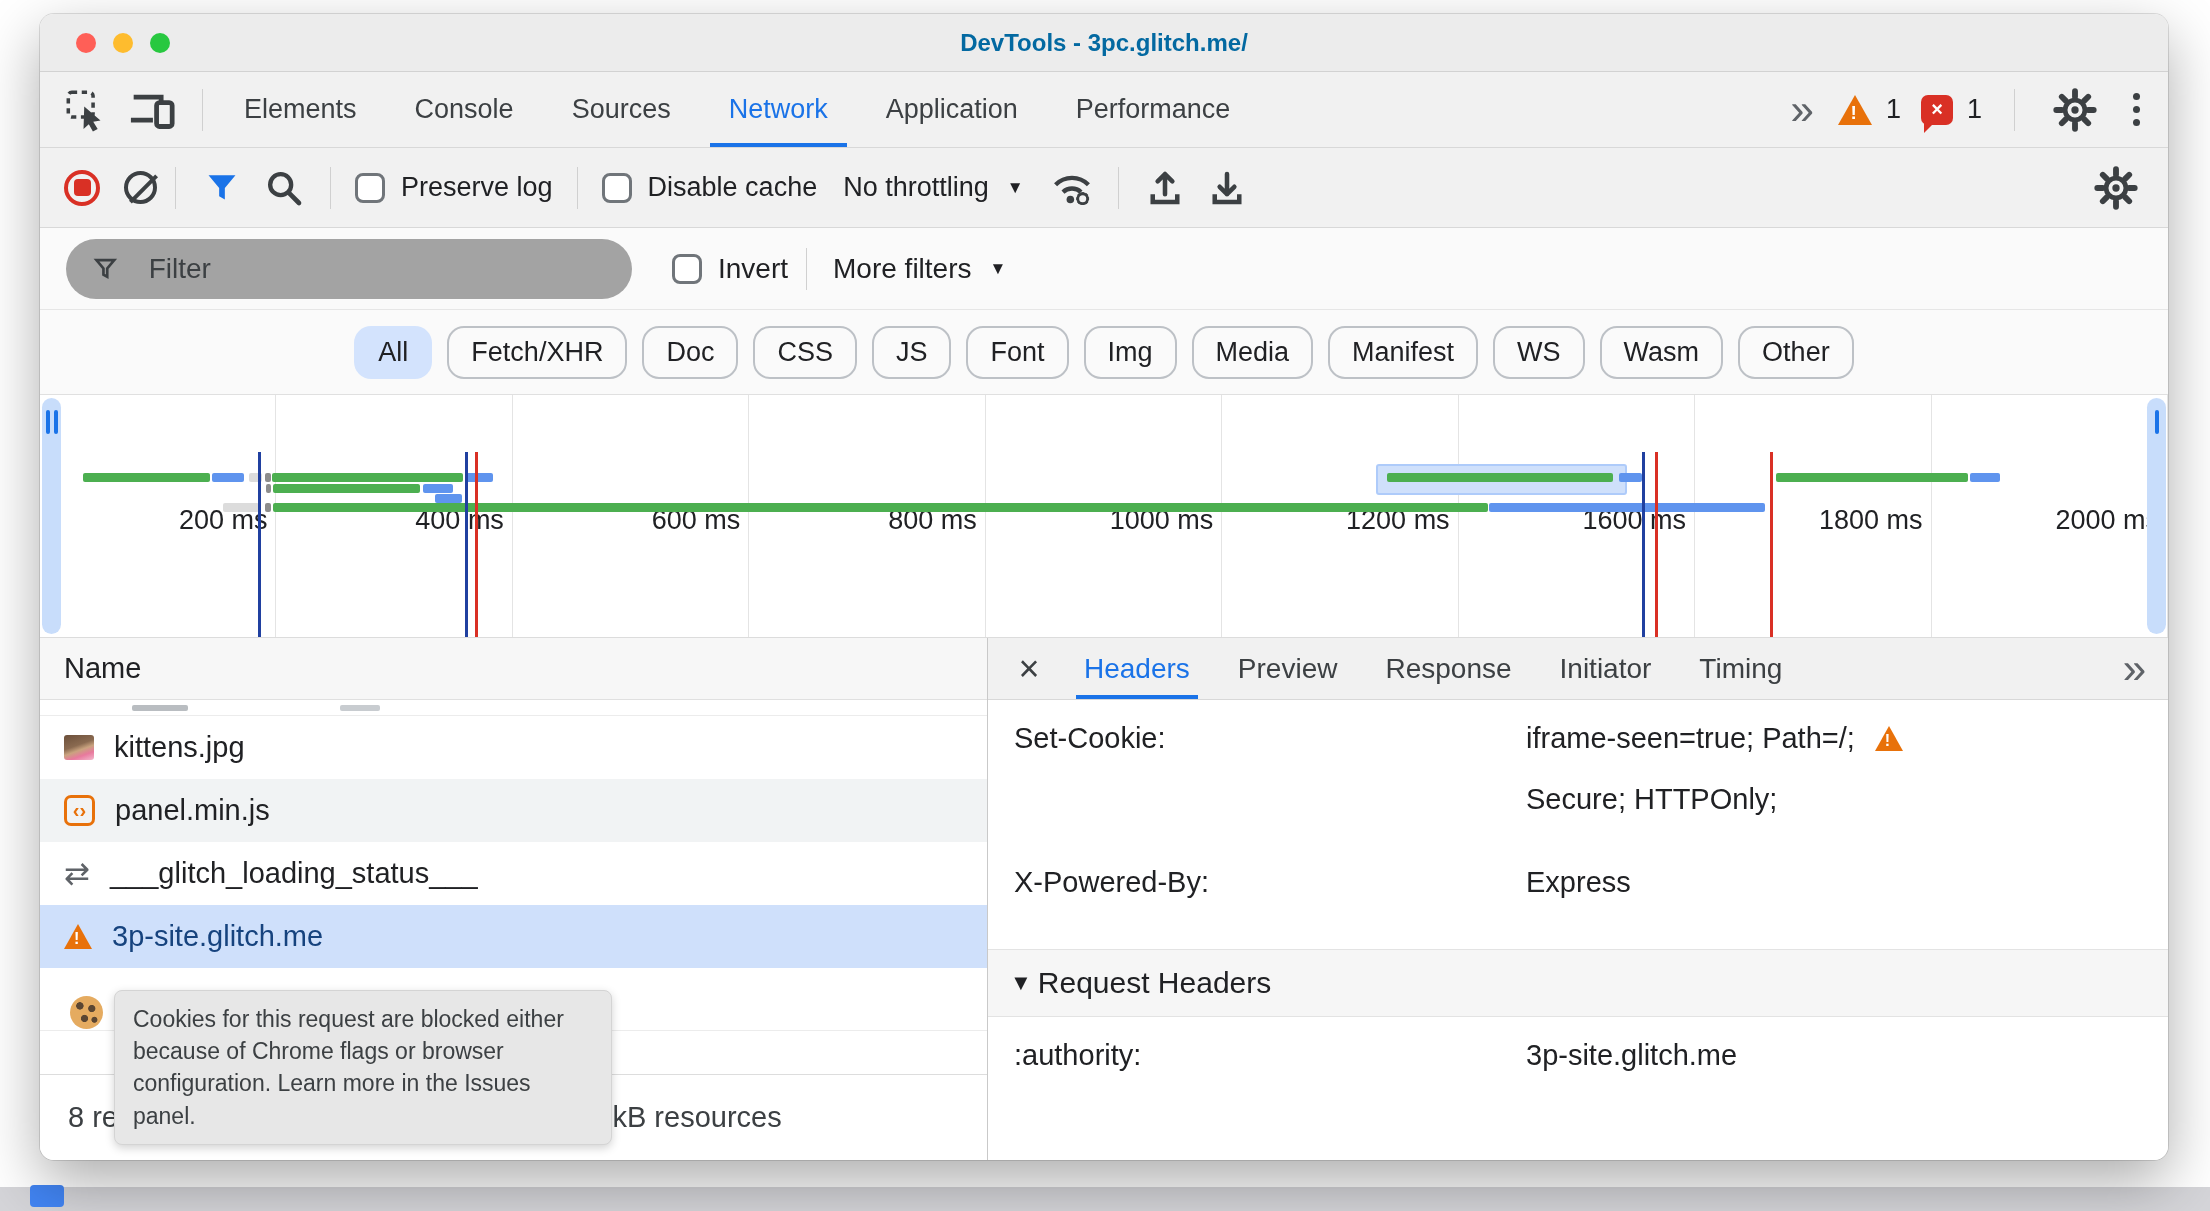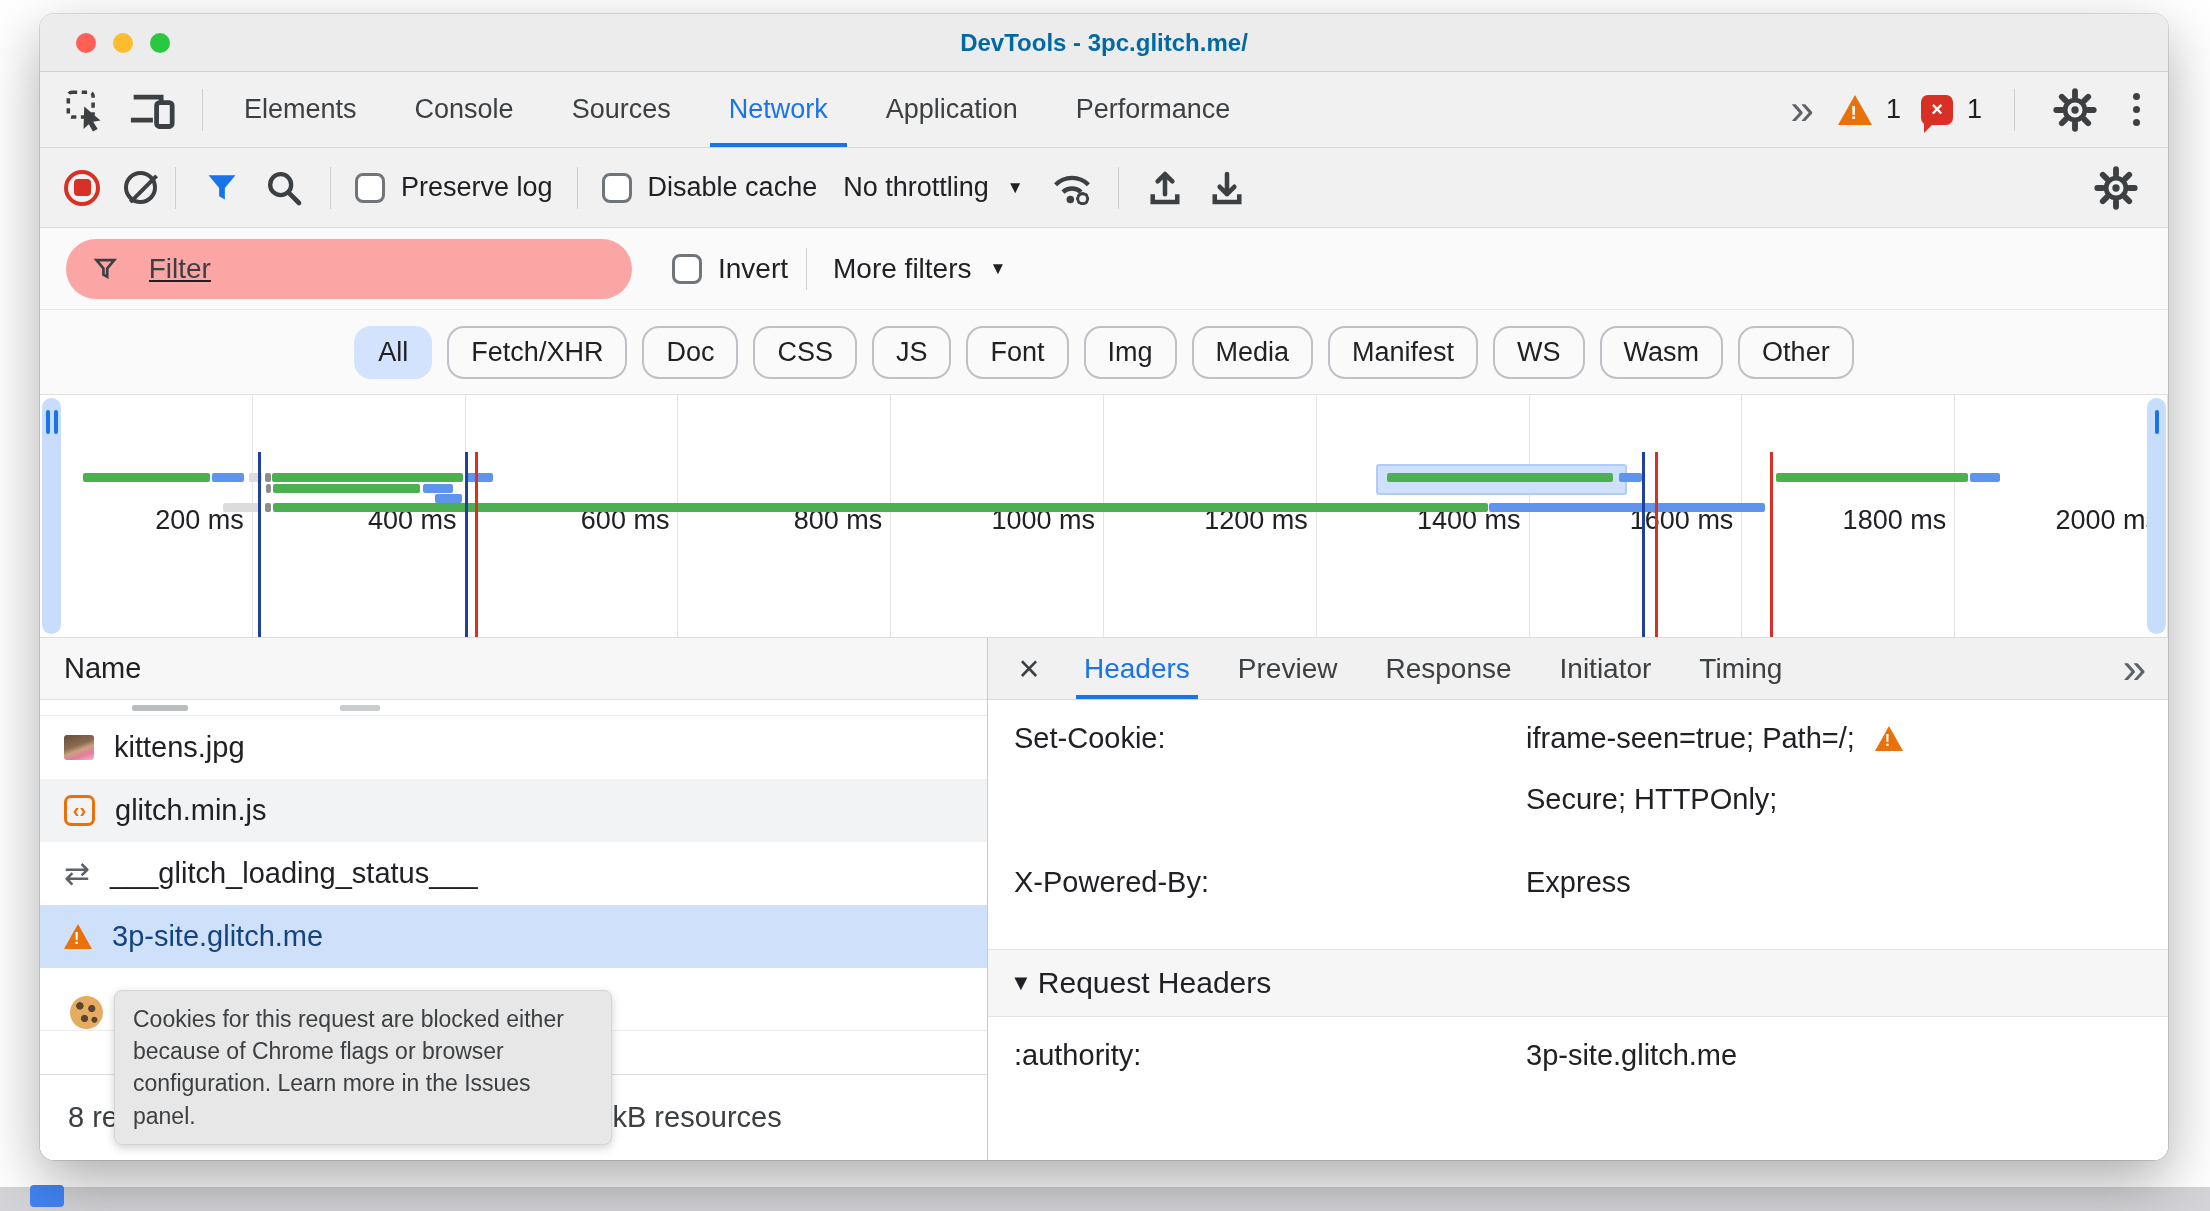--- a/index.html
+++ b/index.html
@@ -62,22 +62,22 @@
   .clear::after { content:""; position:absolute; left:-3px; top:12px; width:37px; height:4px; background:#3c4043; transform:rotate(-45deg); }
   .chk { width:30px; height:30px; border:3px solid #70757a; border-radius:8px; background:#fff; flex:none; }
   .chk-group { display:flex; align-items:center; gap:16px; padding:0 6px; }
   .dd { display:flex; align-items:center; gap:18px; padding:0 14px;justify-content:flex-end; }
   .dd-arrow { font-size:17px; color:#202124; }
   .spacer { flex:1; }
 
   
   .filter-row { height:82px; flex:none; background:#fafafa; border-bottom:1px solid #e6e6e6;
     display:flex; align-items:center; padding:0 26px; font-size:28px; color:#202124; }
-  .pill { width:566px; height:60px; border-radius:30px; background:#fca5a5; display:flex; align-items:center;
-    gap:30px; padding:0 26px; margin-right:34px;text-decoration:underline; }
+  .pill { width:566px; height:60px; border-radius:30px; background:#a3a3a3; display:flex; align-items:center;
+    gap:30px; padding:0 26px; margin-right:34px; }
   .pill input { border:none; outline:none; background:transparent; font-size:28px; width:100%;
     font-family:"Liberation Sans", sans-serif; color:#202124; }
   .pill input::placeholder { color:#3c4043; opacity:1; }
 
   
   .chips-row { height:85px; flex:none; background:#fafafa; border-bottom:1px solid #e0e0e0;
     display:flex; align-items:center; gap:15px; padding:0 26px;justify-content:center; }
   .chip { padding:9px 22px; border:2px solid #bdc1c6; border-radius:17px; font-size:27px; color:#202124; background:transparent; }
   .chip.selected { background:#d3e3fd; border-color:transparent; }
 
@@ -336,23 +336,20 @@
           <span>600 ms</span>
         </div>
         <div class="tick-cell">
           <span>800 ms</span>
         </div>
         <div class="tick-cell">
           <span>1000 ms</span>
         </div>
         <div class="tick-cell">
           <span>1200 ms</span>
-        </div>
-        <div class="tick-cell">
-          <span>1400 ms</span>
         </div>
         <div class="tick-cell">
           <span>1600 ms</span>
         </div>
         <div class="tick-cell">
           <span>1800 ms</span>
         </div>
         <div class="tick-cell">
           <span>2000 ms</span>
         </div>
@@ -403,21 +400,21 @@
         <span>Name</span>
       </div>
       <div class="partial-row"></div>
       <div id="req-rows">
           <div class="req-row">
             <div class="thumb"></div>
             <span>kittens.jpg</span>
           </div>
           <div class="req-row alt">
             <div class="jsicon">‹›</div>
-            <span>glitch.min.js</span>
+            <span>panel.min.js</span>
           </div>
           <div class="req-row">
             <div class="xhricon">⇄</div>
             <span>___glitch_loading_status___</span>
           </div>
           <div class="req-row selected">
             <div class="tri small"></div>
             <span>3p-site.glitch.me</span>
           </div>
         </div>

